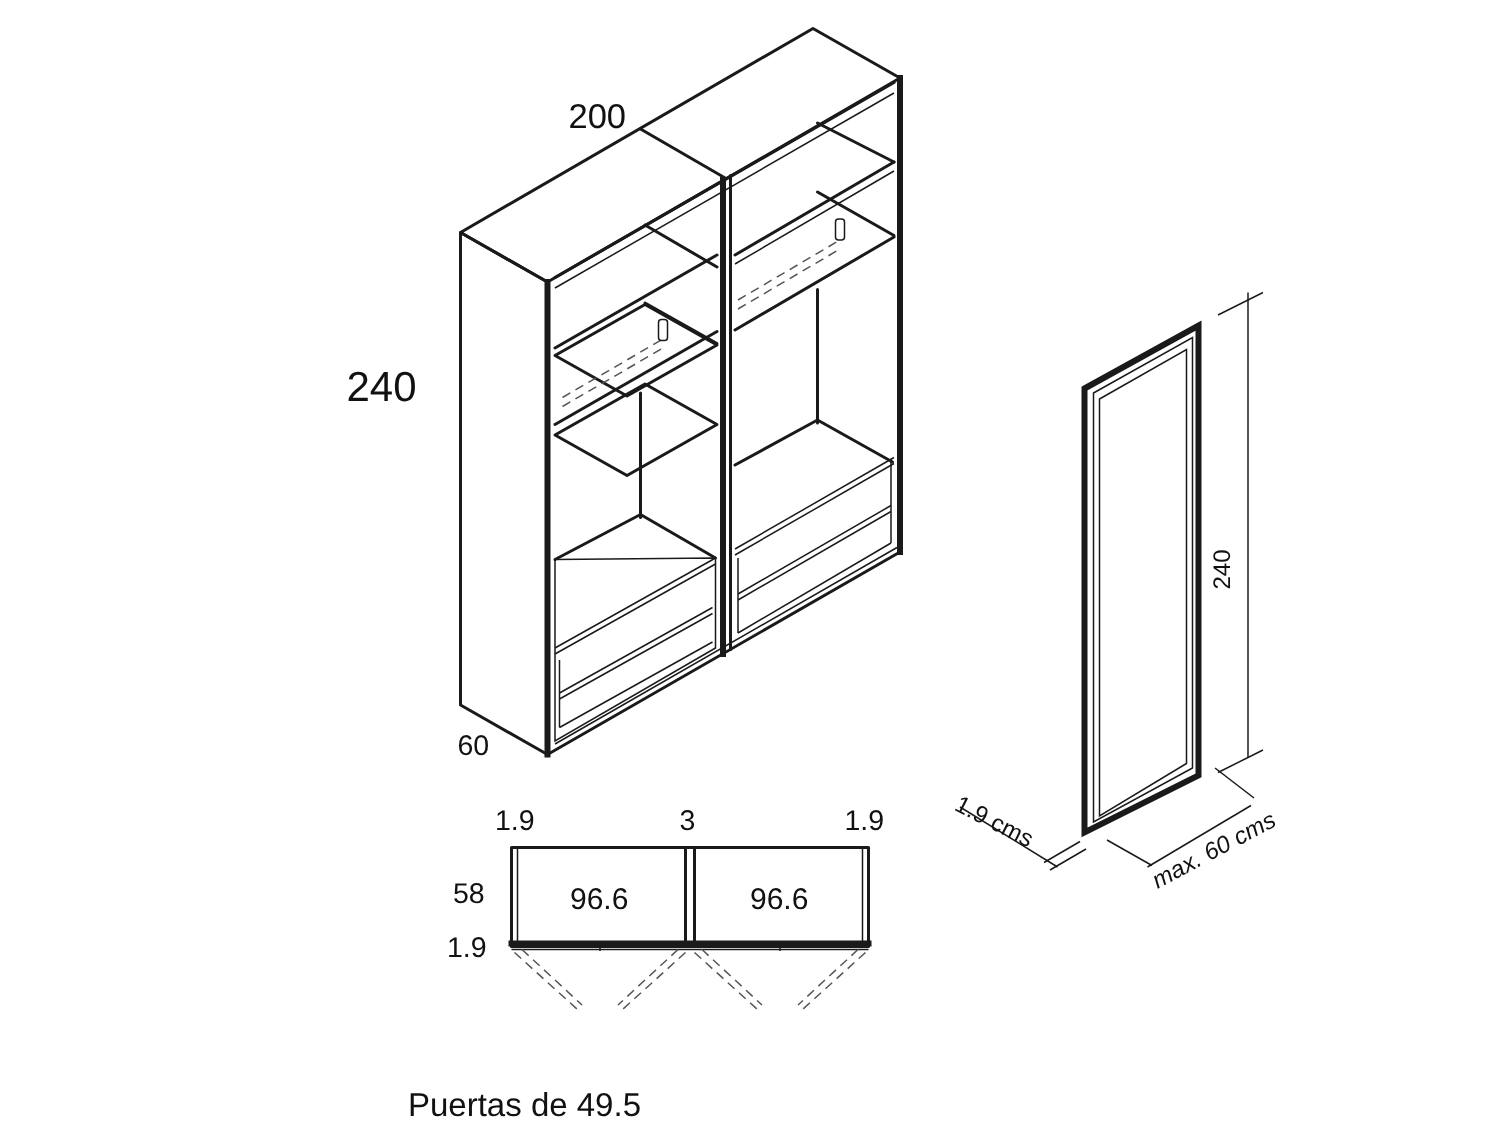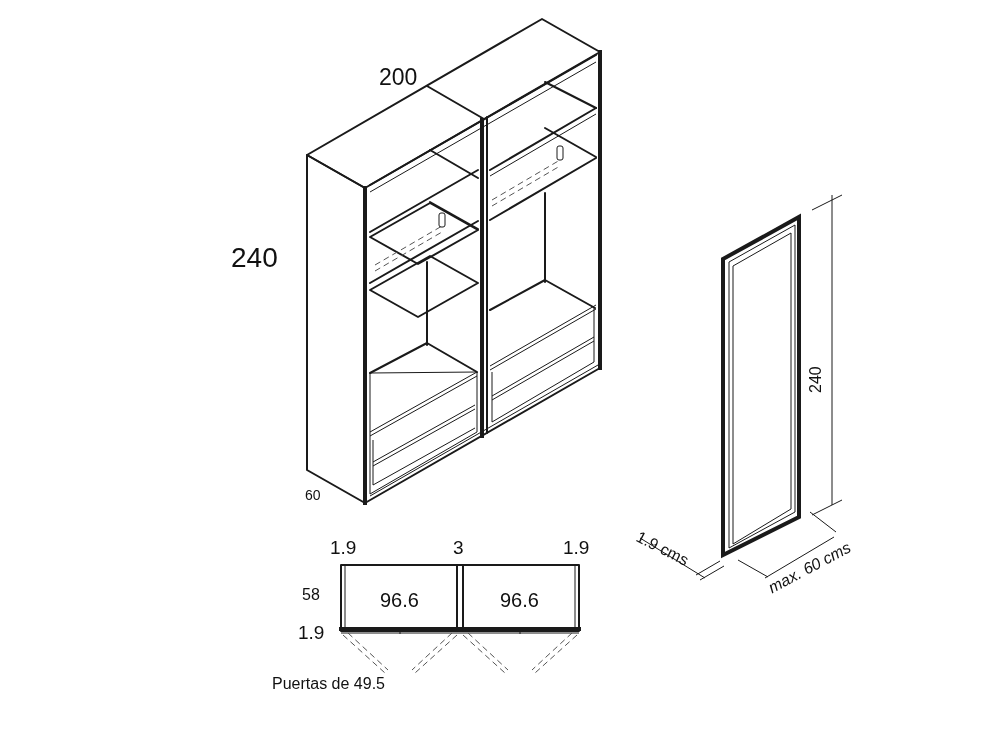--- a/index.html
+++ b/index.html
@@ -113,26 +113,26 @@
     <line x1="700" y1="580" x2="724" y2="566" class="thin"></line>
 
     <line x1="738" y1="560" x2="768" y2="577" class="thin"></line>
     <line x1="765" y1="578" x2="834" y2="537" class="thin"></line>
     <line x1="810" y1="512" x2="836" y2="532" class="thin"></line>
   </g>
 </svg>
 
 <div class="lbl" style="left:379px;top:66px;font-size:23px;">200</div>
 <div class="lbl" style="left:231px;top:244px;font-size:28px;">240</div>
-<div class="lbl" style="left:305px;top:488px;font-size:14px;">60</div>
+<div class="lbl" style="left:305px;top:488px;font-size:19px;">60</div>
 
 <div class="lbl" style="left:330px;top:538px;font-size:19px;">1.9</div>
 <div class="lbl" style="left:453px;top:538px;font-size:19px;">3</div>
 <div class="lbl" style="left:563px;top:538px;font-size:19px;">1.9</div>
-<div class="lbl" style="left:302px;top:587px;font-size:16px;">58</div>
+<div class="lbl" style="left:302px;top:587px;font-size:19px;">58</div>
 <div class="lbl" style="left:298px;top:623px;font-size:19px;">1.9</div>
 <div class="lbl" style="left:380px;top:590px;font-size:20px;">96.6</div>
 <div class="lbl" style="left:500px;top:590px;font-size:20px;">96.6</div>
-<div class="lbl" style="left:272px;top:676px;font-size:16px;">Puertas de 49.5</div>
+<div class="lbl" style="left:272px;top:726px;font-size:22px;">Puertas de 49.5</div>
 
 <div class="lbl" style="left:808px;top:393px;font-size:16px;transform:rotate(-90deg);transform-origin:left top;">240</div>
 <div class="lbl" style="left:641px;top:529px;font-size:16px;transform:rotate(27deg);transform-origin:left top;">1.9 cms</div>
 <div class="lbl" style="left:766px;top:582px;font-size:16px;transform:rotate(-28deg);transform-origin:left top;font-style:italic;">max. 60 cms</div>
 
 </body></html>

